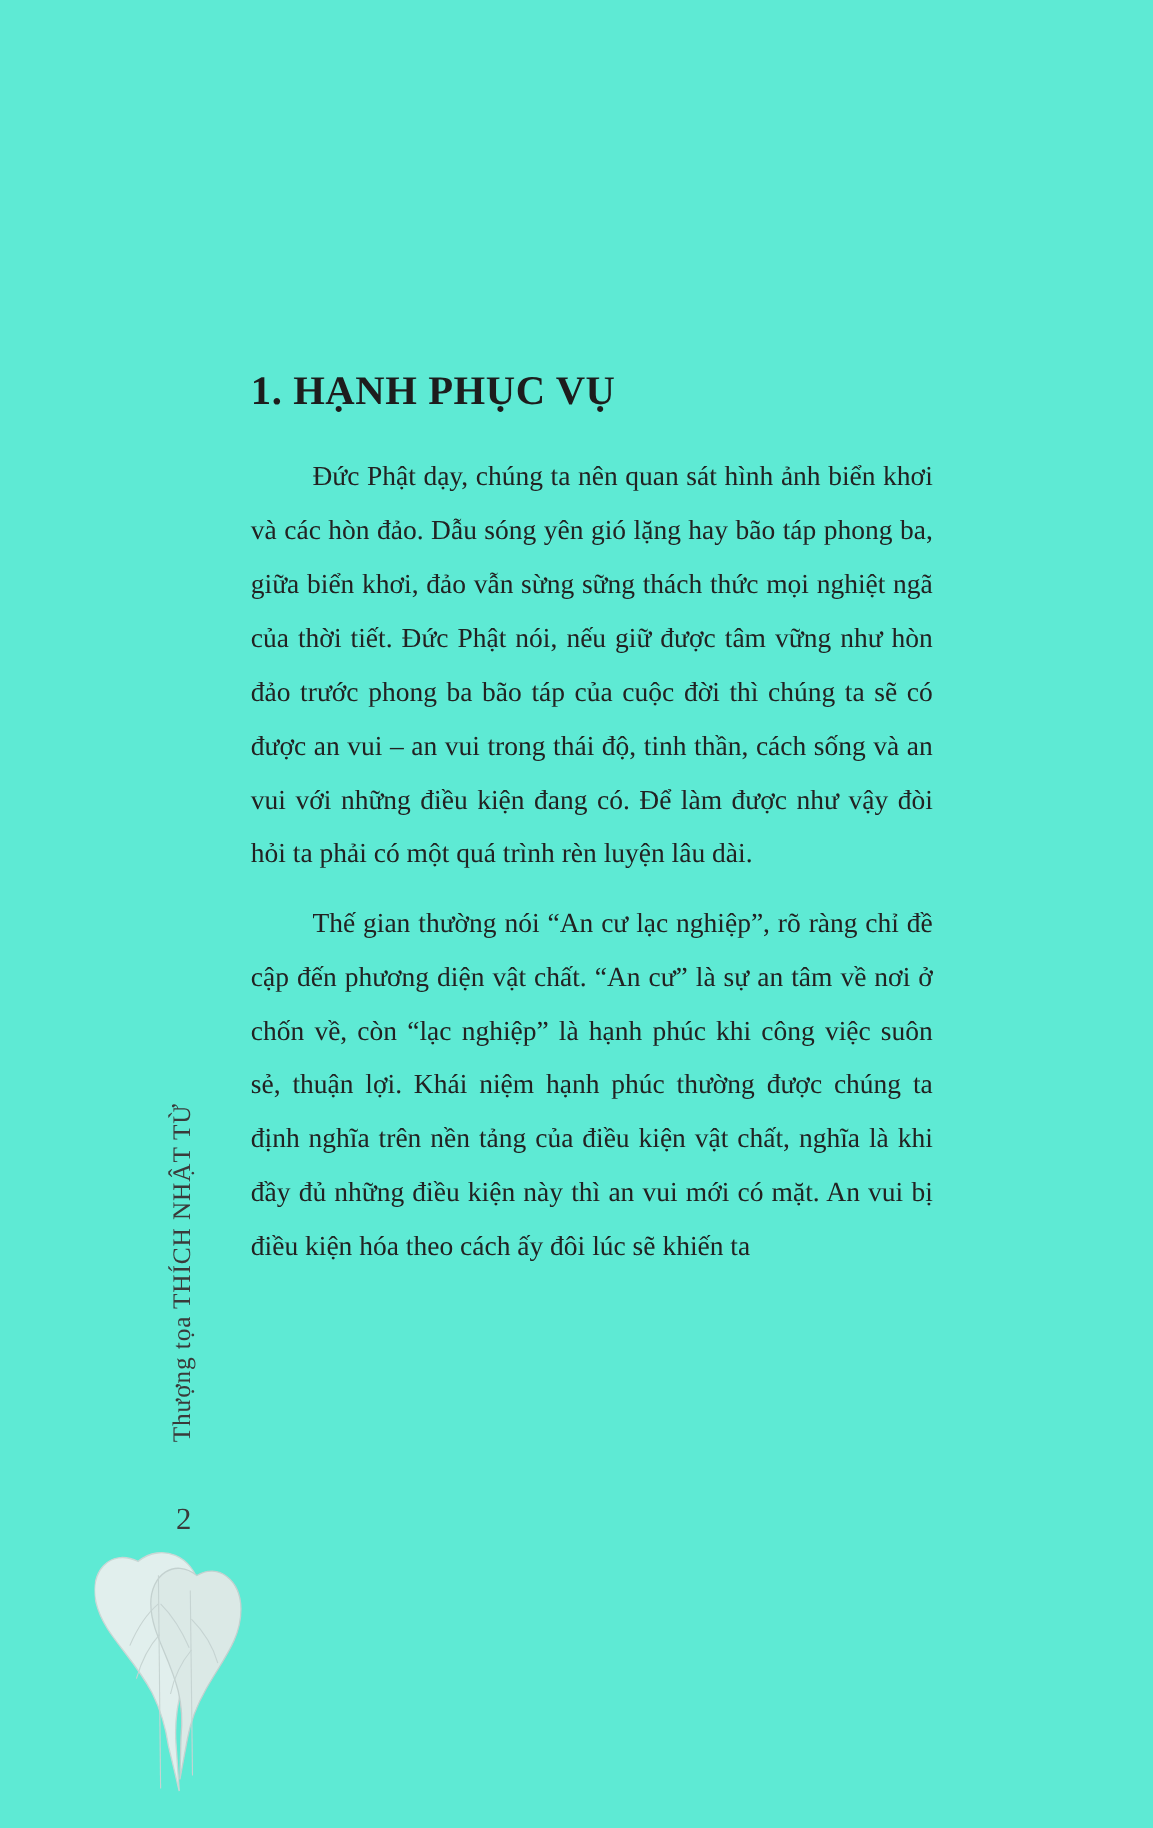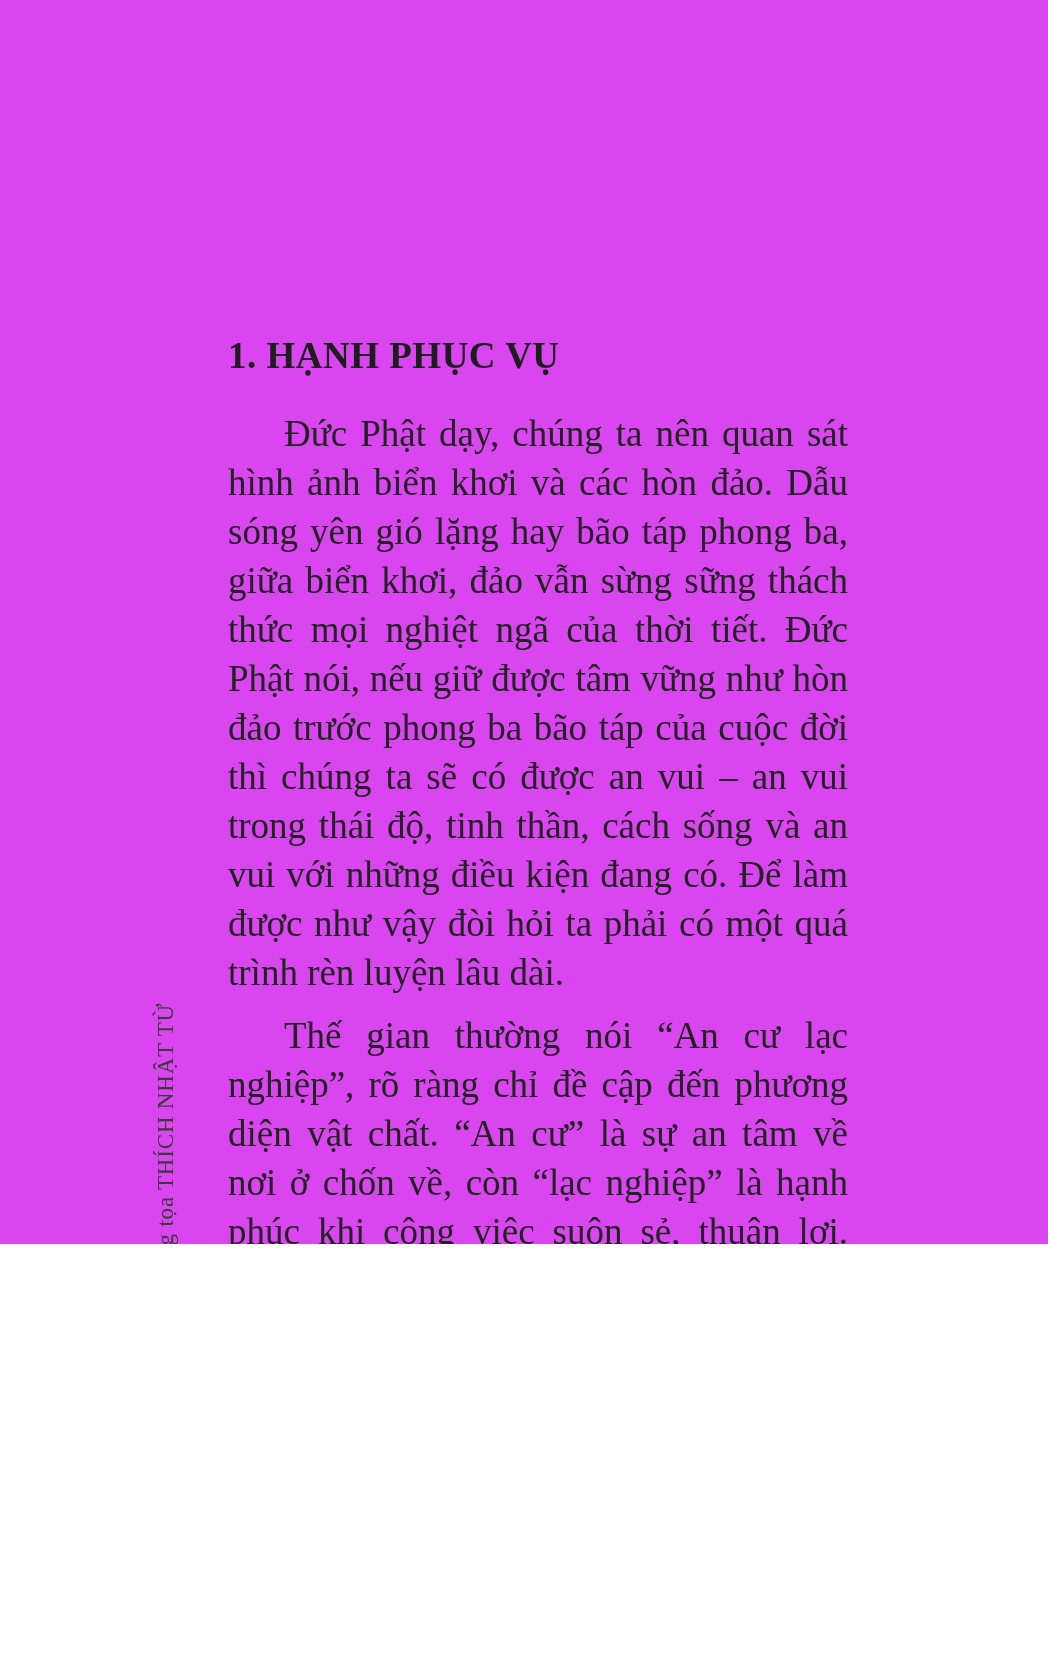--- a/index.html
+++ b/index.html
@@ -1,39 +1,39 @@
 <!DOCTYPE html>
 <html lang="vi"><head>
 <meta charset="utf-8">
 <style>
   html, body { margin: 0; padding: 0; background: #ffffff; }
   .page {
     position: relative;
     width: 1048px;
-    height: 1244px;
-    background: #d946ef;
+    height: 1662px;
+    background: #5eead4;
     overflow: hidden;
     font-family: "Liberation Serif", "DejaVu Serif", serif;
   }
   .content {
     position: absolute;
     left: 228px;
     top: 336px;
     width: 620px;
   }
   .chapter-title {
     font-size: 37px;
     font-weight: bold;
     color: #1d1d1d;
     letter-spacing: 0.5px;
     margin: 0 0 32px 0;
     line-height: 1.1;
   }
   .body-paragraph {
-    font-size: 37px;
+    font-size: 25px;
     line-height: 49px;
     color: #222222;
     text-align: justify;
     text-indent: 56px;
     margin: 0;
     hyphens: none;
   }
   .body-paragraph + .body-paragraph {
     margin-top: 14px;
   }

